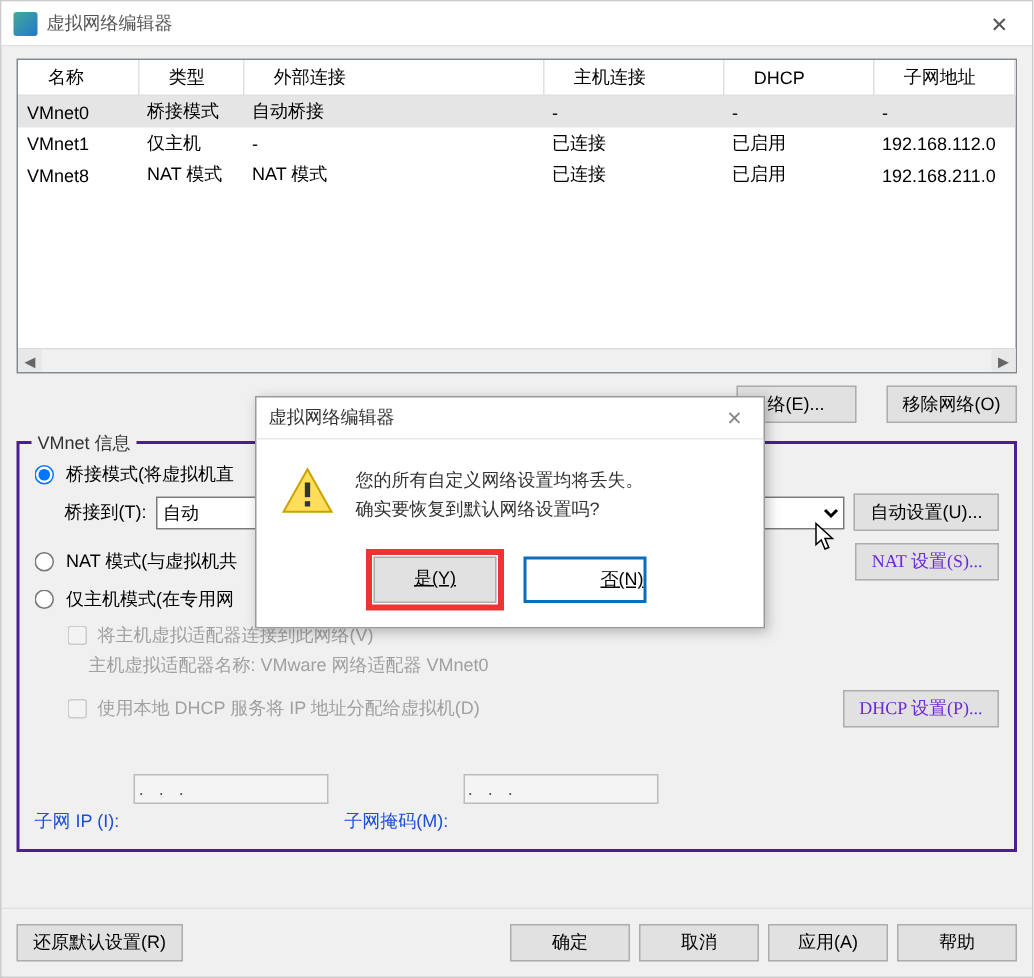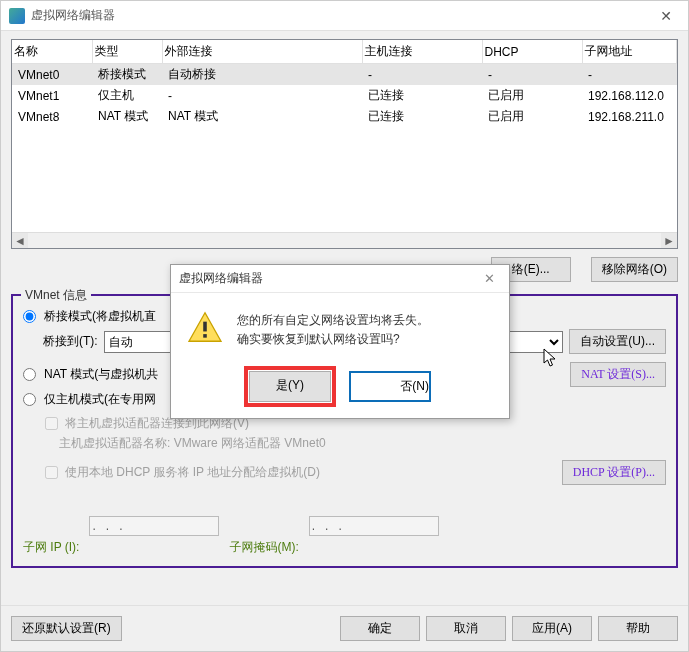--- a/index.html
+++ b/index.html
@@ -5,59 +5,59 @@
 * { box-sizing: border-box; font-family: "Microsoft YaHei", "Segoe UI", sans-serif; font-size: 12px; }
 body { margin: 0; background: #f0f0f0; width: 689px; height: 652px; position: relative; overflow: hidden; }
 .window { background: #f0f0f0; width: 689px; height: 652px; border: 1px solid #ccc; display: flex; flex-direction: column; }
 .titlebar { display: flex; align-items: center; height: 30px; padding: 0 8px; background: #fff; border-bottom: 1px solid #e0e0e0; }
 .titlebar .icon { width: 16px; height: 16px; background: linear-gradient(135deg,#4a9 0%,#27c 100%); border-radius: 2px; margin-right: 6px; }
 .titlebar .title { color: #555; flex: 1; }
 .titlebar .close { font-size: 14px; color: #555; padding: 4px 8px; cursor: pointer; }
 .content { padding: 8px 10px; flex: 1; display: flex; flex-direction: column; }
 .table-wrap { border: 1px solid #828790; background: #fff; height: 210px; display: flex; flex-direction: column; }
 .table { width: 100%; border-collapse: collapse; }
-.table th { text-align: left; font-weight: normal; padding: 3px 2px; border-right: 1px solid #e0e0e0; background: #fff; border-bottom: 1px solid #e0e0e0; }
+.table th { text-align: left; font-weight: normal; padding: 3px 20px; border-right: 1px solid #e0e0e0; background: #fff; border-bottom: 1px solid #e0e0e0; }
 .table td { padding: 2px 6px; }
 .table tr.sel td { background: #e5e5e5; }
 .table-body { flex: 1; overflow: auto; }
 .scrollbar-h { height: 16px; background: #f0f0f0; border-top: 1px solid #ddd; display: flex; }
 .scrollbar-h .arrow { width: 16px; background: #e8e8e8; display:flex;align-items:center;justify-content:center;color:#666; }
 .scrollbar-h .track { flex:1; }
 .row-buttons { display: flex; justify-content: flex-end; gap: 20px; padding: 8px 0; }
 .btn { background: #e1e1e1; border: 1px solid #adadad; padding: 3px 10px; cursor: pointer; min-width: 80px; text-align: center; }
 .btn.disabled { color: #6d28d9; font-family: Liberation Serif, serif; }
 .fieldset { border: 2px solid #4c1d95; margin-top: 4px; padding: 8px 10px 10px 10px; position: relative; }
 .fieldset .legend { position: absolute; top: -9px; left: 8px; background: #f0f0f0; padding: 0 4px; color: #333; }
 .radio-row { display: flex; align-items: center; margin: 4px 0; gap: 4px; }
 .radio-row input[type=radio] { margin: 0 4px 0 0; }
 .sub-row { display: flex; align-items: center; margin: 4px 0 8px 20px; gap: 6px; }
 .sub-row select { flex: 1; height: 22px; border: 1px solid #7a7a7a; background: #fff; }
 .chk-row { display: flex; align-items: center; margin: 6px 0 2px 18px; gap: 4px; }
 .chk-row.disabled, .chk-row.disabled * { color: #a0a0a0; }
 .hint { margin-left: 36px; color: #a0a0a0; }
 .subnet-row { display: flex; align-items: center; gap: 10px; margin-top: 10px; }
-.subnet-row label { color: #4d7c0f; margin-top: 44px; }
+.subnet-row label { color: #1d4ed8; margin-top: 44px; }
 .subnet-row input { width: 130px; height: 20px; border: 1px solid #bbb; background: #f4f4f4; }
 .dhcp-row { display: flex; align-items: center; margin: 8px 0 2px 18px; }
 .dhcp-row .btn { margin-left: auto; }
 .bottom-bar { display: flex; align-items: center; padding: 10px; gap: 6px; border-top: 1px solid #e0e0e0; }
 .bottom-bar .spacer { flex: 1; }
 .right-side-btn { margin-left: auto; }
 
 
 .modal { position: absolute; left: 170px; top: 264px; width: 340px; background: #fff; border: 1px solid #9a9a9a; box-shadow: 2px 2px 8px rgba(0,0,0,.25); }
 .modal .m-titlebar { display: flex; align-items: center; height: 28px; padding: 0 8px; border-bottom: 1px solid #e8e8e8; }
 .modal .m-title { flex: 1; color: #333; }
 .modal .m-close { color: #888; font-size: 13px; cursor: pointer; padding: 2px 6px; }
 .modal .m-body { display: flex; padding: 18px 16px 12px 16px; gap: 14px; }
 .warn-icon { width: 36px; height: 32px; }
 .warn-icon svg { width: 36px; height: 32px; }
 .msg { line-height: 1.6; color: #333; }
 .m-buttons { display: flex; justify-content: center; gap: 18px; padding: 10px 0 16px 0; }
-.m-buttons .btn { min-width: 82px; padding: 5px 0; }
+.m-buttons .btn { min-width: 82px; padding: 5px 0; text-decoration: underline; }
 .m-buttons .btn.primary { outline: 4px solid #e33; outline-offset: 1px; }
 .m-buttons .btn.secondary { border: 2px solid #0c6db8; background: #fff; text-align: right; }
 
 
 .cursor-img { position: absolute; left: 543px; top: 348px; pointer-events: none; color:#000; }
 </style>
 </head>
 <body>
 
 <div class="window">

